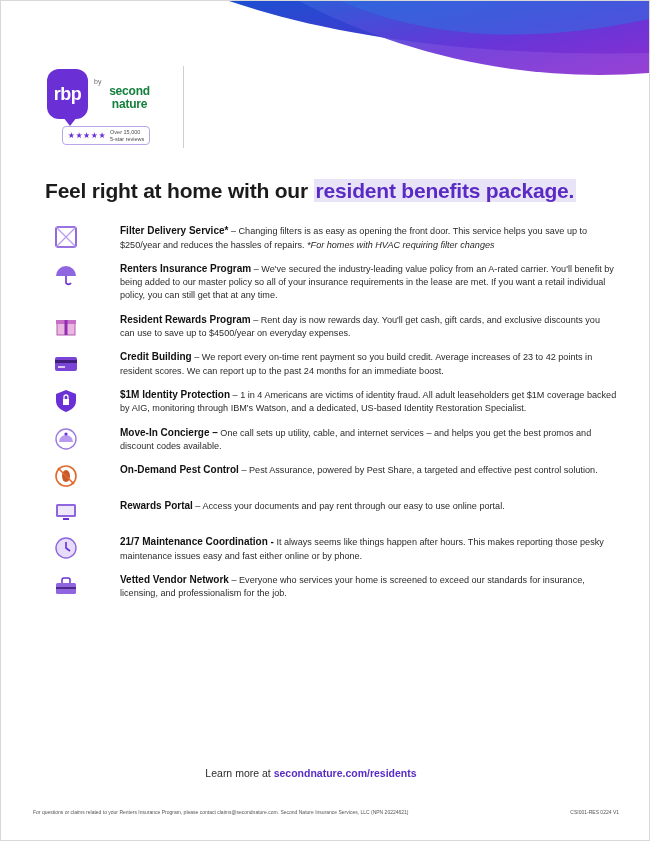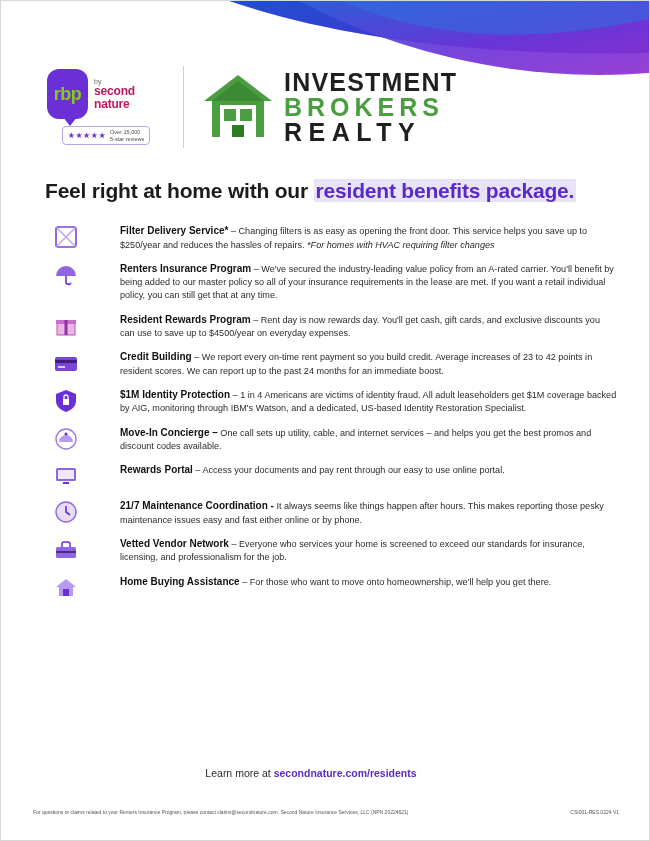--- a/index.html
+++ b/index.html
@@ -69,40 +69,41 @@
     content: "";
     position: absolute;
     bottom: -7px;
     left: 16px;
     width: 0; height: 0;
     border-left: 7px solid transparent;
     border-right: 7px solid transparent;
     border-top: 9px solid #6b2fd6;
   }
   .rbp-badge span {
-    color: #84cc16;
+    color: #ffffff;
     font-size: 18px;
     font-weight: bold;
     letter-spacing: -0.5px;
   }
   .sn-text {
     margin-left: 6px;
     line-height: 1.05;
   }
   .sn-by {
     font-size: 7px;
     color: #6b6b6b;
     display: block;
   }
   .sn-name {
     font-size: 12px;
-    color: #be185d;
+    color: #15803d;
     font-weight: bold;
     display: block;
     letter-spacing: -0.2px;
+    text-align: center;
   }
   .reviews {
     margin-top: 7px;
     border: 1px solid #b9a6e6;
     border-radius: 4px;
     padding: 2px 5px;
     display: flex;
     align-items: center;
     gap: 4px;
     background: #fff;
@@ -277,37 +278,20 @@
         <span class="stars">★★★★★</span>
         <span class="reviews-text">
           <span>Over 15,000</span><br>
           <span>5-star reviews</span>
         </span>
       </div>
     </div>
 
     <div class="divider"></div>
 
-    <div class="ibr">
-      <div class="ibr-mark">
-        <svg width="72" height="72" viewBox="0 0 72 72" xmlns="http://www.w3.org/2000/svg">
-          <path d="M36 4 L70 30 L62 30 L62 66 L10 66 L10 30 L2 30 Z" fill="#4a9e3f"></path>
-          <rect x="18" y="34" width="36" height="32" fill="#ffffff"></rect>
-          <rect x="22" y="38" width="12" height="12" fill="#4a9e3f"></rect>
-          <rect x="38" y="38" width="12" height="12" fill="#4a9e3f"></rect>
-          <rect x="30" y="54" width="12" height="12" fill="#2d7a27"></rect>
-          <path d="M36 10 L62 30 L10 30 Z" fill="#3c8a34"></path>
-        </svg>
-      </div>
-      <div class="ibr-words">
-        <div class="l1">INVESTMENT</div>
-        <div class="l2">BROKERS</div>
-        <div class="l3">REALTY</div>
-      </div>
-    </div>
   </div>
 
   <div class="headline">
     <span>Feel right at home with our </span><span class="hl">resident benefits package.</span>
   </div>
 
   <div class="list">
 
     <div class="row">
       <div class="icon-cell">
@@ -378,20 +362,32 @@
             <circle cx="13" cy="13" r="10" fill="none" stroke="#9a7ae0" stroke-width="1.4"></circle>
             <path d="M6 16 a7 7 0 0 1 14 0 z" fill="#b79af0"></path>
             <circle cx="13" cy="8" r="1.6" fill="#6b2fd6"></circle>
           </svg>
       </div>
       <div class="txt">
         <b>Move-In Concierge –</b><span> One call sets up utility, cable, and internet services – and helps you get the best promos and discount codes available.</span>
       </div>
     </div>
 
+    <div class="row">
+      <div class="icon-cell">
+        <svg width="26" height="26" viewBox="0 0 26 26">
+            <circle cx="13" cy="13" r="10" fill="none" stroke="#e06a2f" stroke-width="1.6"></circle>
+            <ellipse cx="13" cy="13" rx="4" ry="6" fill="#c75a2a"></ellipse>
+            <path d="M5 5 L21 21" stroke="#e06a2f" stroke-width="1.6"></path>
+          </svg>
+      </div>
+      <div class="txt">
+        <b>On-Demand Pest Control</b><span> – Pest Assurance, powered by Pest Share, a targeted and effective pest control solution.</span>
+      </div>
+    </div>
 
     <div class="row">
       <div class="icon-cell">
         <svg width="26" height="26" viewBox="0 0 26 26">
             <rect x="3" y="5" width="20" height="13" rx="1.5" fill="#8f66e0"></rect>
             <rect x="5" y="7" width="16" height="9" fill="#efe8fb"></rect>
             <rect x="10" y="19" width="6" height="2" fill="#6b2fd6"></rect>
           </svg>
       </div>
       <div class="txt">
@@ -417,31 +413,20 @@
             <rect x="3" y="10" width="20" height="11" rx="1.5" fill="#8f66e0"></rect>
             <path d="M9 10 V7 a2 2 0 0 1 2-2 h4 a2 2 0 0 1 2 2 v3" fill="none" stroke="#6b2fd6" stroke-width="1.5"></path>
             <rect x="3" y="14" width="20" height="2" fill="#4b2a8a"></rect>
           </svg>
       </div>
       <div class="txt">
         <b>Vetted Vendor Network</b><span> – Everyone who services your home is screened to exceed our standards for insurance, licensing, and professionalism for the job.</span>
       </div>
     </div>
 
-    <div class="row">
-      <div class="icon-cell">
-        <svg width="26" height="26" viewBox="0 0 26 26">
-            <path d="M13 4 L23 12 h-3 v9 H6 v-9 H3 z" fill="#b79af0"></path>
-            <rect x="10" y="14" width="6" height="7" fill="#6b2fd6"></rect>
-          </svg>
-      </div>
-      <div class="txt">
-        <b>Home Buying Assistance</b><span> – For those who want to move onto homeownership, we'll help you get there.</span>
-      </div>
-    </div>
 
   </div>
 
   <div class="learn">
     <span>Learn more at </span><a href="#">secondnature.com/residents</a>
   </div>
 
   <div class="legal">For questions or claims related to your Renters Insurance Program, please contact claims@secondnature.com. Second Nature Insurance Services, LLC (NPN 20224621)</div>
   <div class="code">CSI001-RES 0224 V1</div>
 

